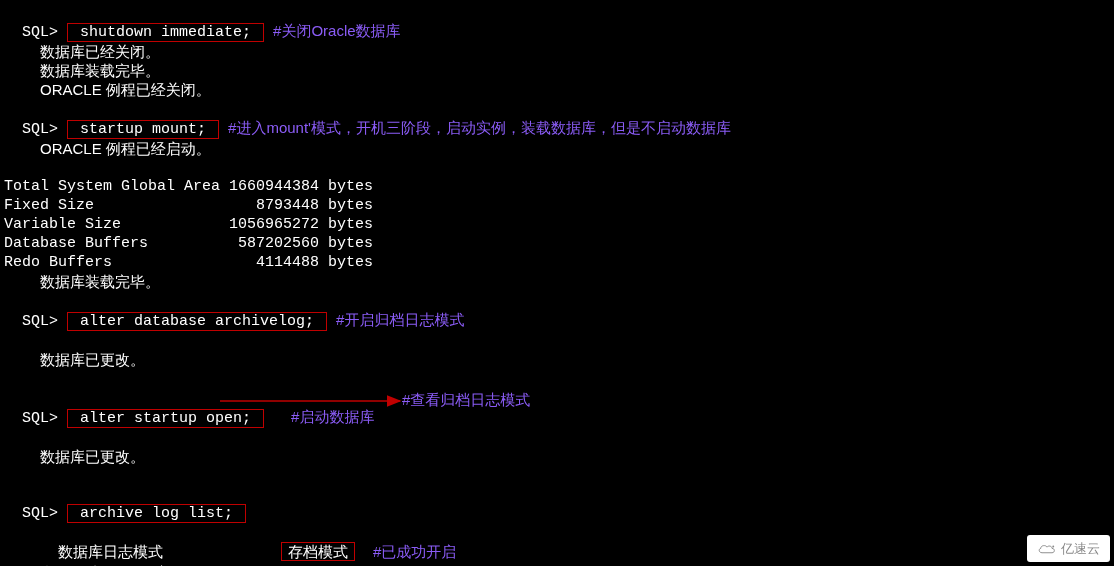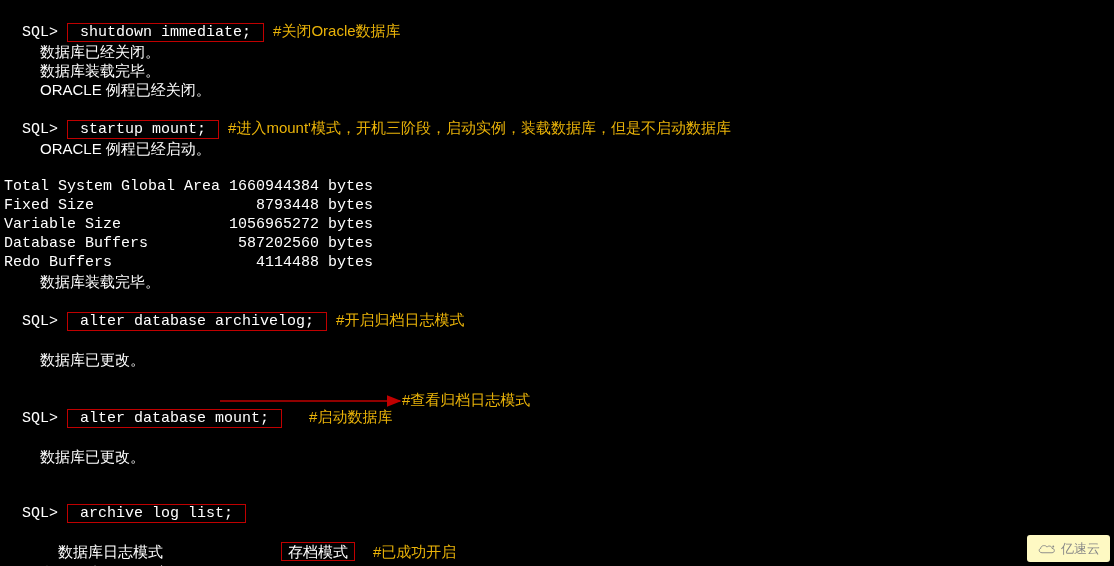--- a/index.html
+++ b/index.html
@@ -18,21 +18,21 @@
     .line { white-space: pre; position: relative; }
     .prompt { color: #fff; }
     .boxed {
       border: 1.5px solid #c00000;
       padding: 0 12px;
       display: inline-block;
       color: #fff;
       line-height: 17px;
     }
     .annot {
-      color: #eab308;
+      color: #8b5cf6;
       font-family: "Microsoft YaHei", "SimSun", sans-serif;
       font-size: 15px;
     }
     .cn { font-family: "Microsoft YaHei", "SimSun", sans-serif; color:#fff;margin-left:36px; }
     .modebox {
       border: 1.5px solid #c00000;
       padding: 0 6px;
       display: inline-block;
       color: #fff;
       font-family: Liberation Sans, sans-serif;
@@ -41,21 +41,21 @@
     .arrow-wrap {
       position: absolute;
       left: 220px;
       top: 390px;
       pointer-events: none;
     }
     .watermark {
       position: absolute;
       right: 4px;
       bottom: 4px;
-      background: #fef9c3;
+      background: #ffffff;
       color: #888;
       font-size: 13px;
       padding: 4px 10px;
       border-radius: 3px;
       display: flex;
       align-items: center;
       gap: 4px;
       font-family: "Microsoft YaHei", sans-serif;
     }
     .watermark svg { width: 20px; height: 14px; }
@@ -83,21 +83,21 @@
 <div class="line cn">数据库装载完毕。</div>
 
 <div class="line">
   <span class="prompt">SQL&gt; </span><span class="boxed">alter database archivelog;</span> <span class="annot">#开启归档日志模式</span>
 </div>
 <div class="line">&nbsp;</div>
 <div class="line cn">数据库已更改。</div>
 <div class="line">&nbsp;</div>
 
 <div class="line">
-  <span class="prompt">SQL&gt; </span><span class="boxed">alter database mount;</span>   <span class="annot">#启动数据库</span>
+  <span class="prompt">SQL&gt; </span><span class="boxed">alter startup open;</span>   <span class="annot">#启动数据库</span>
 </div>
 <div class="line">&nbsp;</div>
 <div class="line cn">数据库已更改。</div>
 <div class="line">&nbsp;</div>
 
 <div class="line">
   <span class="prompt">SQL&gt; </span><span class="boxed">archive log list;</span>
 </div>
 <div class="line">
   <span class="cn">数据库日志模式</span><span style="display:inline-block;width:118px;"></span><span class="modebox">存档模式</span>  <span class="annot">#已成功开启</span>

